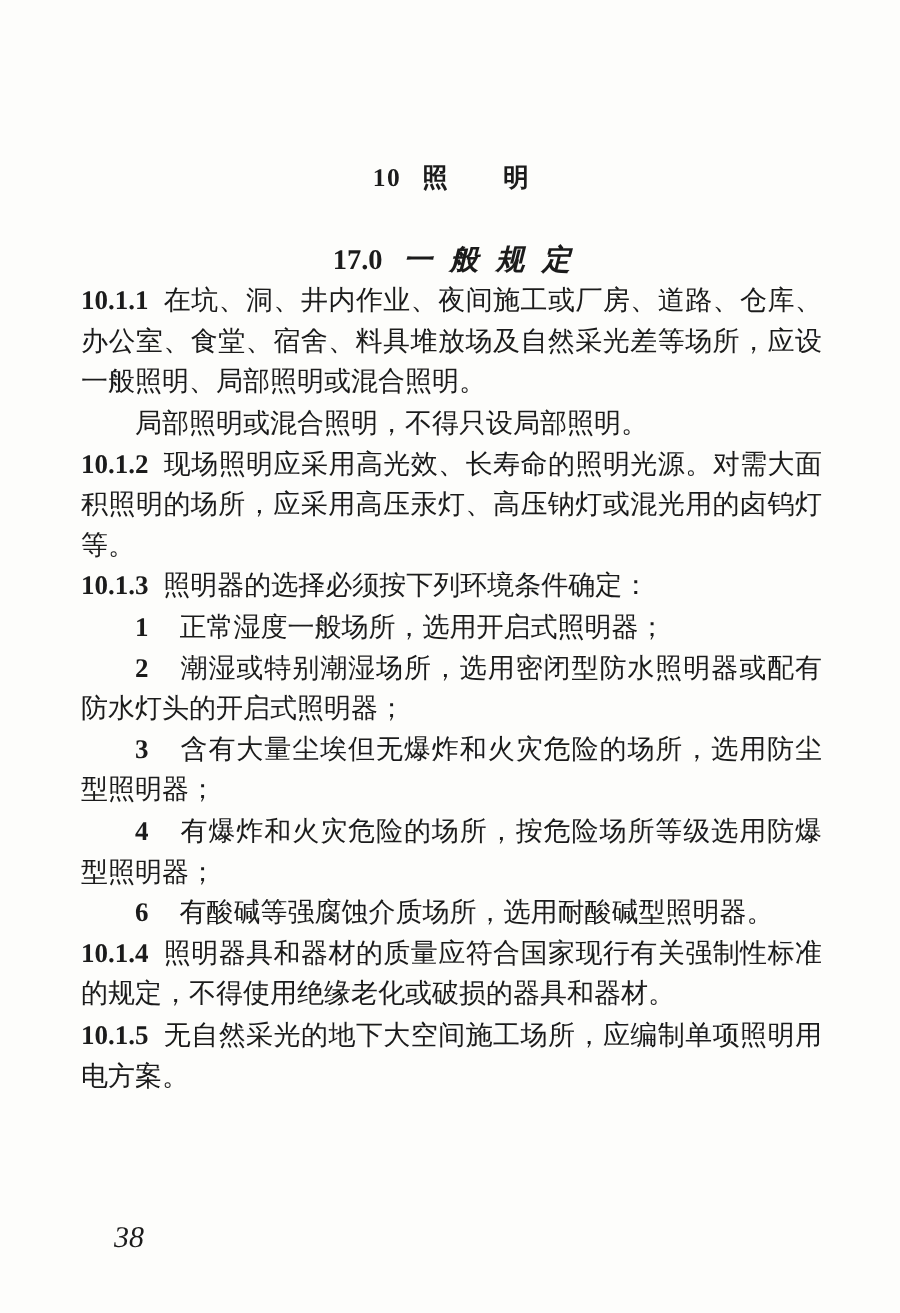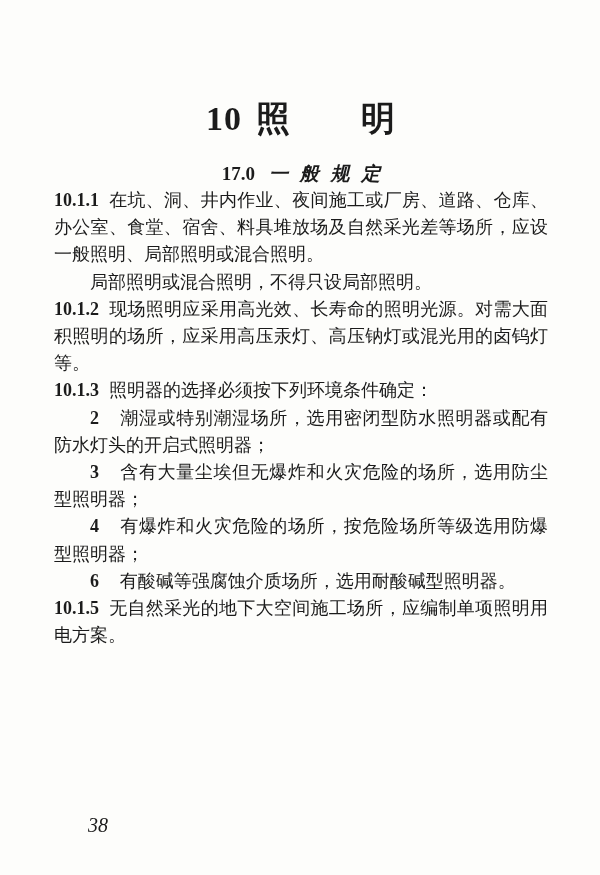--- a/index.html
+++ b/index.html
@@ -16,21 +16,21 @@
     color: #1b1b1b;
     font-family: "Liberation Serif", "DejaVu Serif", serif;
     overflow: hidden;
   }
   .content {
     padding: 0 52px 0 54px;
   }
   .chapter-title {
     margin: 0;
     padding-top: 102px;
-    font-size: 34px;
+    font-size: 17px;
     line-height: 34px;
     font-weight: bold;
     text-align: center;
     letter-spacing: 1px;
   }
   .chapter-title .chapter-num {
     margin-right: 14px;
   }
   .section-title {
     margin: 25px 0 0 0;
@@ -63,21 +63,21 @@
     font-weight: bold;
   }
   .doc-body p.clause .num {
     margin-right: 0.55em;
   }
   .doc-body p.item .num {
     margin-right: 1.15em;
   }
   .page-number {
     position: absolute;
-    left: 88px;
+    left: 76px;
     top: 814px;
     font-size: 20px;
     font-style: italic;
     font-family: "Liberation Serif", "DejaVu Serif", serif;
   }
 </style>
 </head>
 <body>
 
 <div class="page">
@@ -89,23 +89,25 @@
 
     <h2 class="section-title">
       <span class="section-num">17.0</span><span class="section-text">一 般 规 定</span>
     </h2>
 
     <div class="doc-body">
         <p class="clause"><b class="num">10.1.1</b><span>在坑、洞、井内作业、夜间施工或厂房、道路、仓库、办公室、食堂、宿舍、料具堆放场及自然采光差等场所，应设一般照明、局部照明或混合照明。</span></p>
         <p class="indent"><span>局部照明或混合照明，不得只设局部照明。</span></p>
         <p class="clause"><b class="num">10.1.2</b><span>现场照明应采用高光效、长寿命的照明光源。对需大面积照明的场所，应采用高压汞灯、高压钠灯或混光用的卤钨灯等。</span></p>
         <p class="clause"><b class="num">10.1.3</b><span>照明器的选择必须按下列环境条件确定：</span></p>
+        <p class="item"><b class="num">1</b><span>正常湿度一般场所，选用开启式照明器；</span></p>
         <p class="item"><b class="num">2</b><span>潮湿或特别潮湿场所，选用密闭型防水照明器或配有防水灯头的开启式照明器；</span></p>
         <p class="item"><b class="num">3</b><span>含有大量尘埃但无爆炸和火灾危险的场所，选用防尘型照明器；</span></p>
         <p class="item"><b class="num">4</b><span>有爆炸和火灾危险的场所，按危险场所等级选用防爆型照明器；</span></p>
         <p class="item"><b class="num">6</b><span>有酸碱等强腐蚀介质场所，选用耐酸碱型照明器。</span></p>
+        <p class="clause"><b class="num">10.1.4</b><span>照明器具和器材的质量应符合国家现行有关强制性标准的规定，不得使用绝缘老化或破损的器具和器材。</span></p>
         <p class="clause"><b class="num">10.1.5</b><span>无自然采光的地下大空间施工场所，应编制单项照明用电方案。</span></p>
       </div>
 
   </div>
 
   <div class="page-number">38</div>
 </div>
 
 </body></html>

